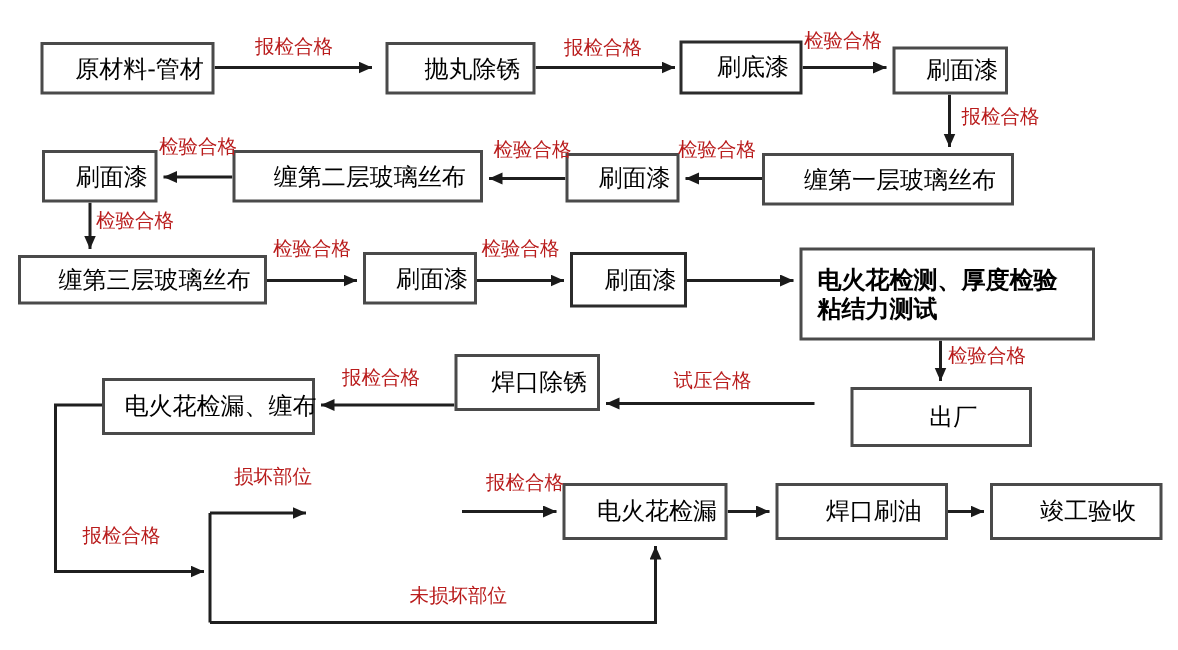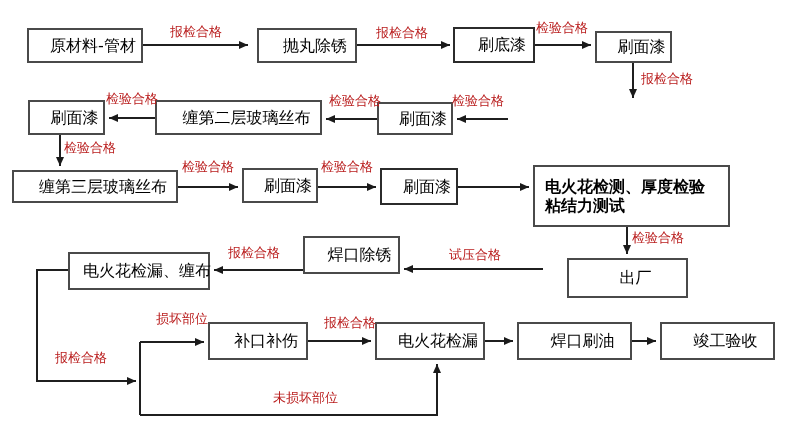--- a/index.html
+++ b/index.html
@@ -57,37 +57,37 @@
     <path d="M485,341 H513" marker-end="url(#arw)"></path>
     <path d="M632,341 H656" marker-end="url(#arw)"></path>
     <path d="M140,415 H437 V364" marker-end="url(#arw)"></path>
   </svg>
 
   <div class="node" style="left:27px;top:28px;width:116px;height:35px">原材料-管材</div>
   <div class="node" style="left:257px;top:28px;width:100px;height:35px">抛丸除锈</div>
   <div class="node dark" style="left:453px;top:27px;width:82px;height:36px">刷底漆</div>
   <div class="node" style="left:595px;top:31px;width:77px;height:32px">刷面漆</div>
 
+  <div class="node" style="left:508px;top:102px;width:168px;height:35px">缠第一层玻璃丝布</div>
   <div class="node" style="left:377px;top:102px;width:76px;height:33px">刷面漆</div>
   <div class="node" style="left:155px;top:100px;width:167px;height:35px">缠第二层玻璃丝布</div>
   <div class="node" style="left:28px;top:100px;width:77px;height:35px">刷面漆</div>
 
   <div class="node" style="left:12px;top:170px;width:166px;height:33px">缠第三层玻璃丝布</div>
   <div class="node" style="left:242px;top:168px;width:76px;height:35px">刷面漆</div>
   <div class="node dark" style="left:380px;top:168px;width:78px;height:37px">刷面漆</div>
   <div class="node multiline" style="left:533px;top:165px;width:197px;height:62px">
     <span>电火花检测、厚度检验</span>
     <span>粘结力测试</span>
   </div>
 
   <div class="node" style="left:567px;top:258px;width:121px;height:40px">出厂</div>
   <div class="node" style="left:303px;top:236px;width:97px;height:38px">焊口除锈</div>
   <div class="node" style="left:68px;top:252px;width:142px;height:38px">电火花检漏、缠布</div>
 
-  <div class="node" style="left:208px;top:322px;width:100px;height:38px">补口补伤</div>
   <div class="node" style="left:375px;top:322px;width:110px;height:38px">电火花检漏</div>
   <div class="node" style="left:517px;top:322px;width:115px;height:38px">焊口刷油</div>
   <div class="node" style="left:660px;top:322px;width:115px;height:38px">竣工验收</div>
 
   <span class="elabel" style="left:170px;top:25px">报检合格</span>
   <span class="elabel" style="left:376px;top:26px">报检合格</span>
   <span class="elabel" style="left:536px;top:21px">检验合格</span>
   <span class="elabel" style="left:641px;top:72px">报检合格</span>
   <span class="elabel" style="left:452px;top:94px">检验合格</span>
   <span class="elabel" style="left:329px;top:94px">检验合格</span>

